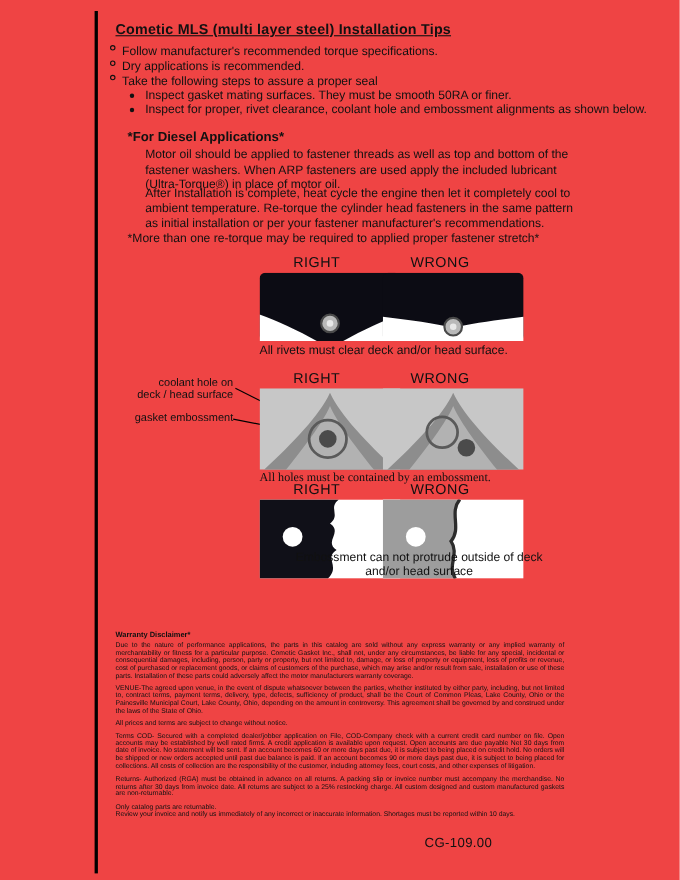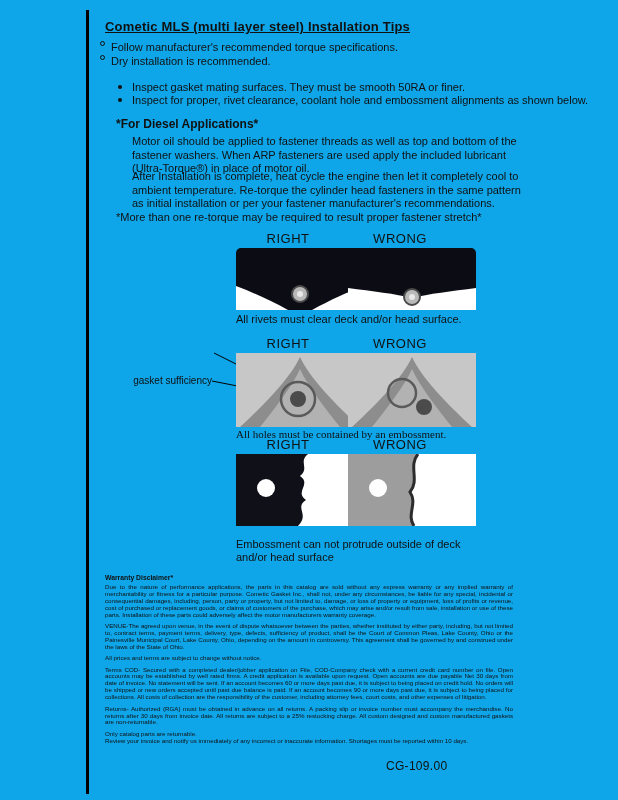--- a/index.html
+++ b/index.html
@@ -1,39 +1,39 @@
 <!DOCTYPE html>
 <html><head>
 <meta charset="utf-8">
 <style>
   * { margin:0; padding:0; box-sizing:border-box; }
   html,body { background:#ffffff; }
   body { font-family:"Liberation Sans", sans-serif; color:#111; }
-  .page { position:relative; width:618px; height:800px; background:#0ea5e9; overflow:hidden; }
+  .page { position:relative; width:618px; height:800px; background:#ef4444; overflow:hidden; }
 
   .rule-left { position:absolute; left:86px; top:10px; width:3px; height:784px; background:#000; }
 
   .title { position:absolute; left:105px; top:19px; font-size:13px; font-weight:bold;
            text-decoration:underline; letter-spacing:0.2px; }
 
   .bullet-row { position:absolute; left:100px; display:flex; align-items:flex-start; gap:6px;
                 font-size:11px; }
   .ocircle { width:5px; height:5px; border:1px solid #111; border-radius:50%; flex:none; }
   .sub-bullet-row { position:absolute; left:118px; display:flex; align-items:center; gap:10px;
                     font-size:11px; }
   .fcircle { width:4px; height:4px; background:#111; border-radius:50%; flex:none; }
 
   .heading { position:absolute; left:116px; font-size:12px; font-weight:bold; }
   .para { position:absolute; left:132px; width:398px; font-size:11px; line-height:13.5px; }
   .note { position:absolute; left:116px; font-size:11px; }
 
   .fig-row { position:absolute; display:flex; gap:8px; }
   .fig-col { width:104px; display:flex; flex-direction:column; gap:2px;justify-content:flex-end; }
   .fig-col-head { font-size:13px; text-align:center; letter-spacing:0.5px; }
-  .fig-caption { position:absolute; font-size:11px; white-space:pre-line; line-height:13px; }
+  .fig-caption { position:absolute; font-size:11px; white-space:pre-line; line-height:13px;text-align:center; }
   .fig-label { position:absolute; font-size:10px; line-height:11px; white-space:pre-line;
                text-align:right; }
   .pointer-lines { position:absolute; pointer-events:none; }
 
   .warranty { position:absolute; left:105px; top:574px; width:408px; }
   .warranty h3 { font-size:6.8px; margin-bottom:3px; }
   .warranty p { font-size:6.2px; line-height:6.9px; margin-bottom:4.5px; text-align:justify; }
 
   .footer-code { position:absolute; left:386px; top:759px; font-size:12px; letter-spacing:0.3px; }
 </style>
@@ -45,35 +45,39 @@
   <div class="rule-left"></div>
 
   <div class="title">Cometic MLS (multi layer steel) Installation Tips</div>
 
   <div class="bullet-row" style="top:41px">
     <span class="ocircle"></span>
     <span>Follow manufacturer's recommended torque specifications.</span>
   </div>
   <div class="bullet-row" style="top:55px">
     <span class="ocircle"></span>
-    <span>Dry installation is recommended.</span>
+    <span>Dry applications is recommended.</span>
+  </div>
+  <div class="bullet-row" style="top:68px">
+    <span class="ocircle"></span>
+    <span>Take the following steps to assure a proper seal</span>
   </div>
   <div class="sub-bullet-row" style="top:81px">
     <span class="fcircle"></span>
     <span>Inspect gasket mating surfaces.  They must be smooth 50RA or finer.</span>
   </div>
   <div class="sub-bullet-row" style="top:94px">
     <span class="fcircle"></span>
     <span>Inspect for proper, rivet clearance, coolant hole and embossment alignments as shown below.</span>
   </div>
 
   <div class="heading" style="top:117px">*For Diesel Applications*</div>
   <div class="para" style="top:135px">Motor oil should be applied to fastener threads as well as top and bottom of the fastener washers. When ARP fasteners are used apply the included lubricant (Ultra-Torque®) in place of motor oil.</div>
   <div class="para" style="top:170px">After Installation is complete, heat cycle the engine then let it completely cool to ambient temperature. Re-torque the cylinder head fasteners in the same pattern as initial installation or per your fastener manufacturer's recommendations.</div>
-  <div class="note" style="top:211px">*More than one re-torque may be required to result proper fastener stretch*</div>
+  <div class="note" style="top:211px">*More than one re-torque may be required to applied proper fastener stretch*</div>
 
   <div class="fig-row" style="left:236px; top:231px;">
     <div class="fig-col">
       <div class="fig-col-head">RIGHT</div>
       <svg width="128" height="62" viewBox="0 0 128 62">
         <rect x="0" y="0" width="128" height="62" rx="5" fill="#0c0c14"></rect>
         <path d="M0,62 L0,38 C16,44 34,52 52,62 Z" fill="#ffffff"></path>
         <path d="M128,62 L128,38 C112,44 94,52 76,62 Z" fill="#ffffff"></path>
         <circle cx="64" cy="46" r="8" fill="#b9b9b9" stroke="#4a4a4a" stroke-width="2"></circle>
         <circle cx="64" cy="46" r="3" fill="#e8e8e8"></circle>
@@ -84,21 +88,23 @@
       <svg width="128" height="62" viewBox="0 0 128 62">
         <rect x="0" y="0" width="128" height="62" rx="5" fill="#0c0c14"></rect>
         <path d="M0,62 L0,40 C24,43 48,46 64,50 C80,46 104,43 128,40 L128,62 Z" fill="#ffffff"></path>
         <circle cx="64" cy="49" r="8" fill="#b9b9b9" stroke="#4a4a4a" stroke-width="2"></circle>
         <circle cx="64" cy="49" r="3" fill="#e8e8e8"></circle>
       </svg>
     </div>
   </div>
   <div class="fig-caption" style="left:236px; top:313px;">All rivets must clear deck and/or head surface.</div>
 
-  <div class="fig-label" style="left:106px; top:375px; width:106px;">gasket sufficiency</div>
+  <div class="fig-label" style="left:118px; top:343px; width:94px;">coolant hole on
+deck / head surface</div>
+  <div class="fig-label" style="left:106px; top:375px; width:106px;">gasket embossment</div>
   <svg class="pointer-lines" style="left:205px; top:345px;" width="100" height="60" viewBox="0 0 100 60">
     <line x1="9" y1="8" x2="89" y2="48" stroke="#000" stroke-width="1"></line>
     <line x1="7" y1="36" x2="58" y2="46" stroke="#000" stroke-width="1"></line>
   </svg>
 
   <div class="fig-row" style="left:236px; top:336px;">
     <div class="fig-col">
       <div class="fig-col-head">RIGHT</div>
       <svg width="128" height="74" viewBox="0 0 128 74">
         <rect width="128" height="74" fill="#c7c7c7"></rect>
@@ -133,21 +139,21 @@
     <div class="fig-col">
       <div class="fig-col-head">WRONG</div>
       <svg width="128" height="72" viewBox="0 0 128 72">
         <rect width="128" height="72" fill="#ffffff"></rect>
         <path d="M0,0 L70,0 C60,12 72,26 62,38 C70,50 58,60 66,72 L0,72 Z" fill="#9d9d9d"></path>
         <path d="M70,0 C60,12 72,26 62,38 C70,50 58,60 66,72" fill="none" stroke="#2c2c2c" stroke-width="3"></path>
         <circle cx="30" cy="34" r="9" fill="#ffffff"></circle>
       </svg>
     </div>
   </div>
-  <div class="fig-caption" style="left:236px; top:538px; width:290px;">Embossment can not protrude outside of deck
+  <div class="fig-caption" style="left:236px; top:501px; width:290px;">Embossment can not protrude outside of deck
 and/or head surface</div>
 
   <div class="warranty">
     <h3>Warranty Disclaimer*</h3>
     <p>Due to the nature of performance applications, the parts in this catalog are sold without any express warranty or any implied warranty of merchantability or fitness for a particular purpose.  Cometic Gasket Inc., shall not, under any circumstances, be liable for any special, incidental or consequential damages, including, person, party or property, but not limited to, damage, or loss of property or equipment, loss of profits or revenue, cost of purchased or replacement goods, or claims of customers of the purchase, which may arise and/or result from sale, installation or use of these parts.  Installation of these parts could adversely affect the motor manufacturers warranty coverage.</p>
     <p>VENUE-The agreed upon venue, in the event of dispute whatsoever between the parties, whether instituted by either party, including, but not limited to, contract terms, payment terms, delivery, type, defects, sufficiency of product, shall be the Court of Common Pleas, Lake County, Ohio or the Painesville Municipal Court, Lake County, Ohio, depending on the amount in controversy. This agreement shall be governed by and construed under the laws of the State of Ohio.</p>
     <p>All prices and terms are subject to change without notice.</p>
     <p>Terms COD- Secured with a completed dealer/jobber application on File, COD-Company check with a current credit card number on file.  Open accounts may be established by well rated firms.  A credit application is available upon request.  Open accounts are due payable Net 30 days from date of invoice.  No statement will be sent.  If an account becomes 60 or more days past due, it is subject to being placed on credit hold.  No orders will be shipped or new orders accepted until past due balance is paid.  If an account becomes 90 or more days past due, it is subject to being placed for collections.  All costs of collection are the responsibility of the customer, including attorney fees, court costs, and other expenses of litigation.</p>
     <p>Returns- Authorized (RGA) must be obtained in advance on all returns.  A packing slip or invoice number must accompany the merchandise.  No returns after 30 days from invoice date.  All returns are subject to a 25% restocking charge.  All custom designed and custom manufactured gaskets are non-returnable.</p>
     <p style="margin-bottom:0">Only catalog parts are returnable.</p>

